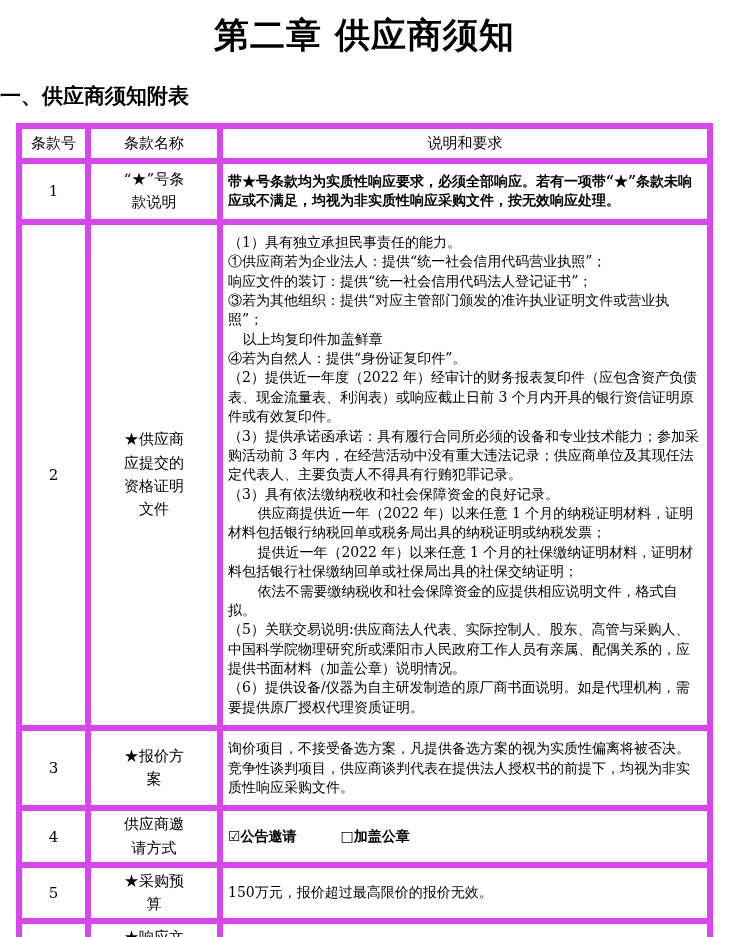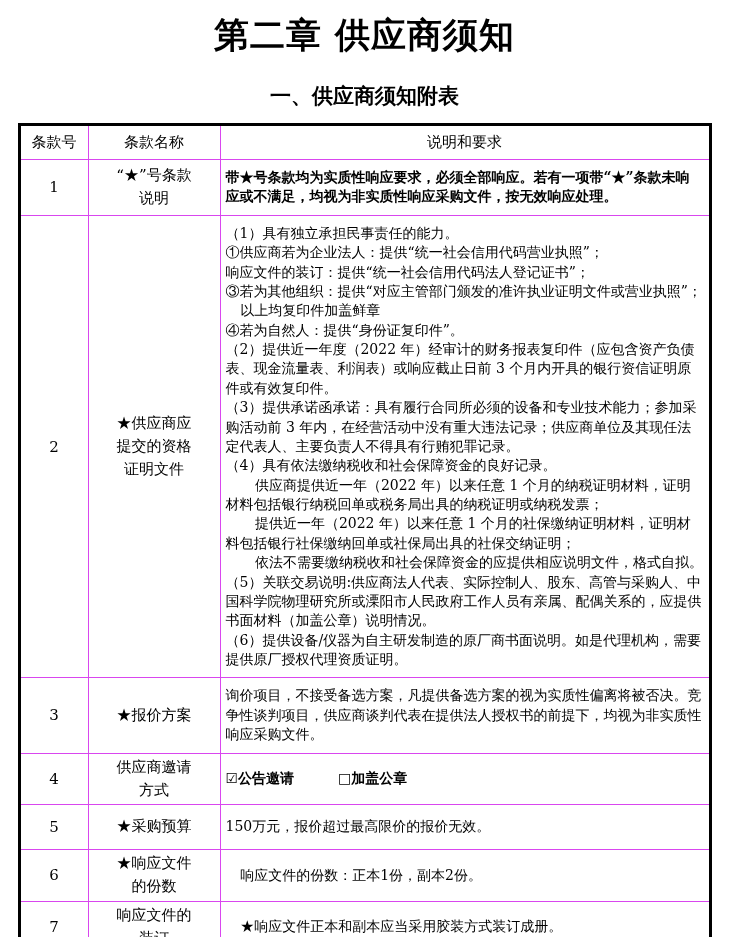--- a/index.html
+++ b/index.html
@@ -11,31 +11,31 @@
     overflow: hidden;
   }
   .title {
     font-family: "DejaVu Sans", "Liberation Sans", sans-serif;
     font-weight: bold; font-size: 35px; letter-spacing: 1px;
     text-align: center; margin: 12px 0 0 0;
   }
   .subtitle {
     font-family: Liberation Mono, monospace;
     font-weight: bold; font-size: 21px;
-    text-align: center; margin: 23px 0 0 0;
+    margin: 23px 0 0 0;
   }
   table.notice {
     border-collapse: collapse; table-layout: fixed;
     width: 691px; margin: 13px auto 0 auto;
     border: 3px solid #000;
   }
   col.c1 { width: 69px; }
   col.c2 { width: 132px; }
   col.c3 { width: 490px; }
-  th, td { border: 1px solid #d946ef; vertical-align: middle; }
+  th, td { border: 6px solid #d946ef; vertical-align: middle; }
   th {
     font-weight: normal; font-size: 15px; height: 35px;
     text-align: center; padding: 2px;
   }
   td.num { text-align: center; font-size: 15px; padding: 2px; }
   td.name { text-align: center; font-size: 15px; line-height: 1.55; padding: 2px 26px; }
   td.content { font-size: 14px; line-height: 1.385; padding: 8px 5px; }
   .para { margin: 0; }
   .indent-1 { text-indent: 1.05em; }
   .indent-2 { text-indent: 2.1em; }
@@ -84,21 +84,21 @@
           <td class="name">★供应商应提交的资格证明文件</td>
           <td class="content">
             <div class="para indent-0">（1）具有独立承担民事责任的能力。</div>
             <div class="para indent-0">①供应商若为企业法人：提供“统一社会信用代码营业执照”；</div>
             <div class="para indent-0">响应文件的装订：提供“统一社会信用代码法人登记证书”；</div>
             <div class="para indent-0">③若为其他组织：提供“对应主管部门颁发的准许执业证明文件或营业执照”；</div>
             <div class="para indent-1">以上均复印件加盖鲜章</div>
             <div class="para indent-0">④若为自然人：提供“身份证复印件”。</div>
             <div class="para indent-0">（2）提供近一年度（2022 年）经审计的财务报表复印件（应包含资产负债表、现金流量表、利润表）或响应截止日前 3 个月内开具的银行资信证明原件或有效复印件。</div>
             <div class="para indent-0">（3）提供承诺函承诺：具有履行合同所必须的设备和专业技术能力；参加采购活动前 3 年内，在经营活动中没有重大违法记录；供应商单位及其现任法定代表人、主要负责人不得具有行贿犯罪记录。</div>
-            <div class="para indent-0">（4）具有依法缴纳税收和社会保障资金的良好记录。</div>
+            <div class="para indent-0">（3）具有依法缴纳税收和社会保障资金的良好记录。</div>
             <div class="para indent-2">供应商提供近一年（2022 年）以来任意 1 个月的纳税证明材料，证明材料包括银行纳税回单或税务局出具的纳税证明或纳税发票；</div>
             <div class="para indent-2">提供近一年（2022 年）以来任意 1 个月的社保缴纳证明材料，证明材料包括银行社保缴纳回单或社保局出具的社保交纳证明；</div>
             <div class="para indent-2">依法不需要缴纳税收和社会保障资金的应提供相应说明文件，格式自拟。</div>
             <div class="para indent-0">（5）关联交易说明:供应商法人代表、实际控制人、股东、高管与采购人、中国科学院物理研究所或溧阳市人民政府工作人员有亲属、配偶关系的，应提供书面材料（加盖公章）说明情况。</div>
             <div class="para indent-0">（6）提供设备/仪器为自主研发制造的原厂商书面说明。如是代理机构，需要提供原厂授权代理资质证明。</div>
           </td>
         </tr>
         <tr>
           <td class="num">3</td>
           <td class="name">★报价方案</td>

